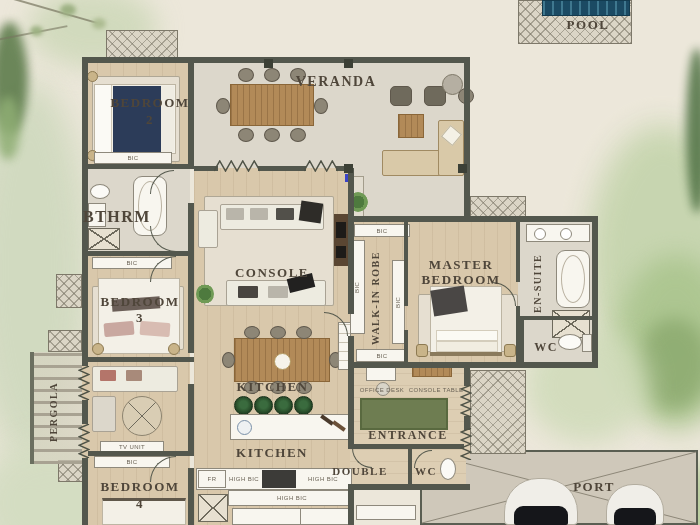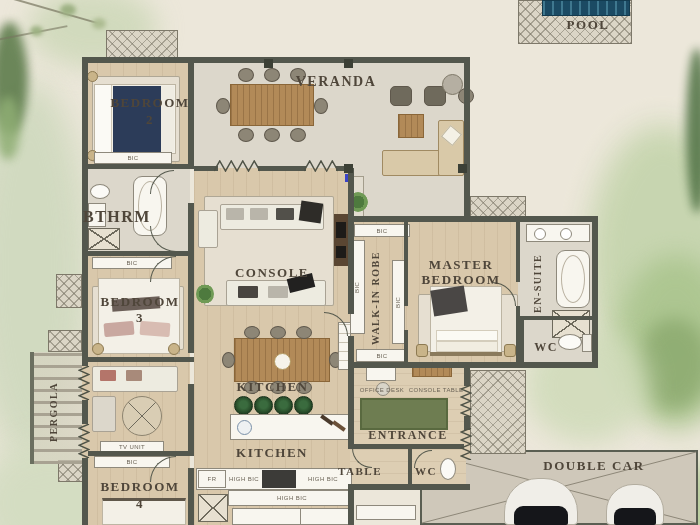--- a/index.html
+++ b/index.html
@@ -59,21 +59,21 @@
 
   <div class="b" style="left:420px;top:450px;width:278px;height:75px;background:#cfc8ba;border:2px solid #5a5e52;box-sizing:border-box;"></div>
   <svg class="b" style="left:420px;top:450px;" width="278" height="75" viewBox="0 0 278 75">
       <line x1="2" y1="2" x2="276" y2="73" stroke="#8d8778" stroke-width="1"></line>
       <line x1="276" y1="2" x2="2" y2="73" stroke="#8d8778" stroke-width="1"></line>
     </svg>
   <div class="b" style="left:504px;top:478px;width:74px;height:47px;background:#f0eee8;border:1px solid #b3ad9f;border-radius:34px 34px 4px 4px;box-sizing:border-box;"></div>
   <div class="b" style="left:514px;top:506px;width:54px;height:19px;background:#15161a;border-radius:9px 9px 2px 2px;"></div>
   <div class="b" style="left:606px;top:484px;width:58px;height:41px;background:#f0eee8;border:1px solid #b3ad9f;border-radius:27px 27px 4px 4px;box-sizing:border-box;"></div>
   <div class="b" style="left:614px;top:508px;width:42px;height:17px;background:#15161a;border-radius:8px 8px 2px 2px;"></div>
-  <div class="rlabel" style="left:538px;top:459px;width:112px;">DOUBLE CAR</div>
+  <div class="rlabel" style="left:538px;top:480px;width:112px;">PORT</div>
 
   <div class="hatch" style="left:518px;top:0;width:114px;height:44px;"></div>
   <div class="pool-water" style="left:542px;top:0;width:88px;height:16px;"></div>
   <div class="rlabel" style="left:546px;top:18px;width:84px;">POOL</div>
 
   <div class="tile" style="left:194px;top:62px;width:272px;height:106px;"></div>
   <div class="tile" style="left:352px;top:168px;width:114px;height:52px;"></div>
   <div class="wood" style="left:194px;top:168px;width:156px;height:357px;"></div>
   <div class="wood" style="left:84px;top:60px;width:106px;height:106px;"></div>
   <div class="tile" style="left:84px;top:168px;width:106px;height:84px;"></div>
@@ -318,18 +318,18 @@
   <div class="rlabel" style="left:405px;top:258px;width:112px;">MASTER</div>
   <div class="rlabel" style="left:405px;top:273px;width:112px;">BEDROOM</div>
   <div class="rlabel vlabel" style="left:532px;top:250px;height:66px;width:18px;font-size:10px;">EN-SUITE</div>
   <div class="rlabel" style="left:528px;top:341px;width:36px;font-size:12px;">WC</div>
   <div class="rlabel" style="left:90px;top:295px;width:100px;">BEDROOM</div>
   <div class="rlabel" style="left:90px;top:311px;width:100px;">3</div>
   <div class="rlabel" style="left:90px;top:480px;width:100px;">BEDROOM</div>
   <div class="rlabel" style="left:90px;top:497px;width:100px;">4</div>
   <div class="rlabel" style="left:230px;top:380px;width:85px;">KITCHEN</div>
   <div class="rlabel" style="left:228px;top:446px;width:88px;">KITCHEN</div>
-  <div class="rlabel" style="left:326px;top:465px;width:68px;font-size:11px;">TABLE</div>
+  <div class="rlabel" style="left:326px;top:465px;width:68px;font-size:11px;">DOUBLE</div>
   <div class="rlabel" style="left:408px;top:465px;width:36px;font-size:11px;">WC</div>
   <div class="rlabel" style="left:366px;top:429px;width:84px;font-size:12px;">ENTRANCE</div>
 
 
 </div>
 
 </body></html>

